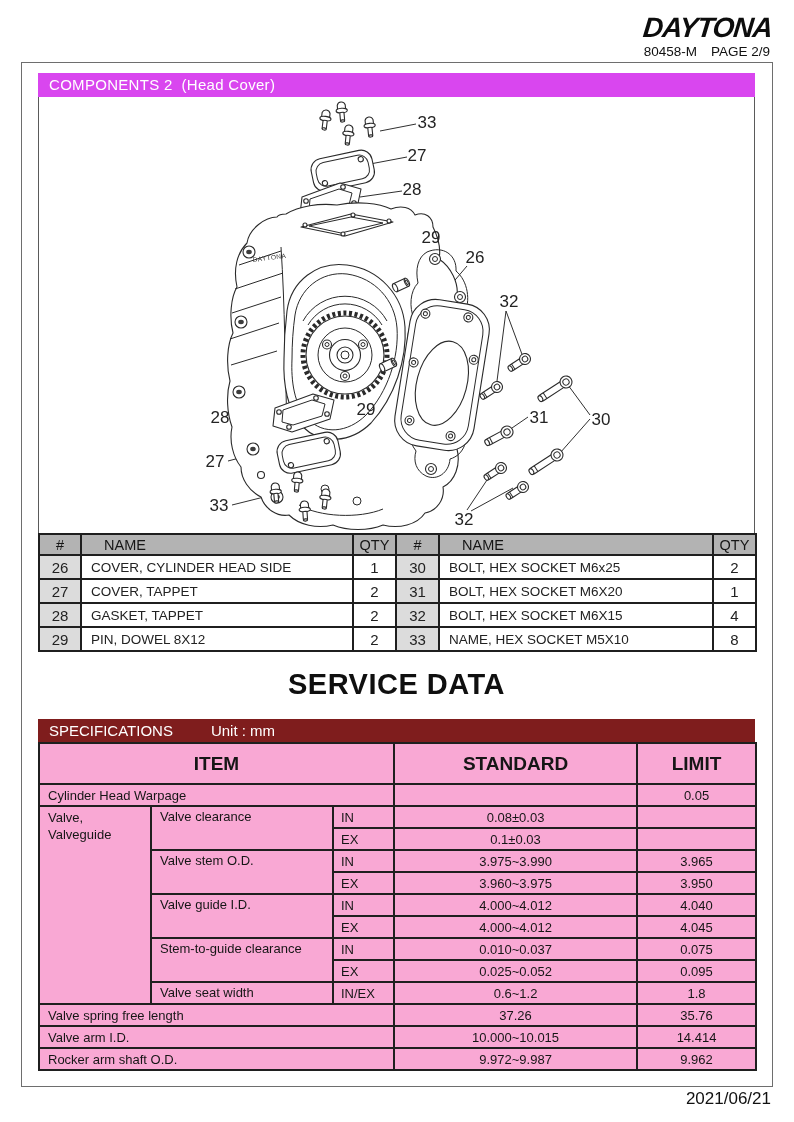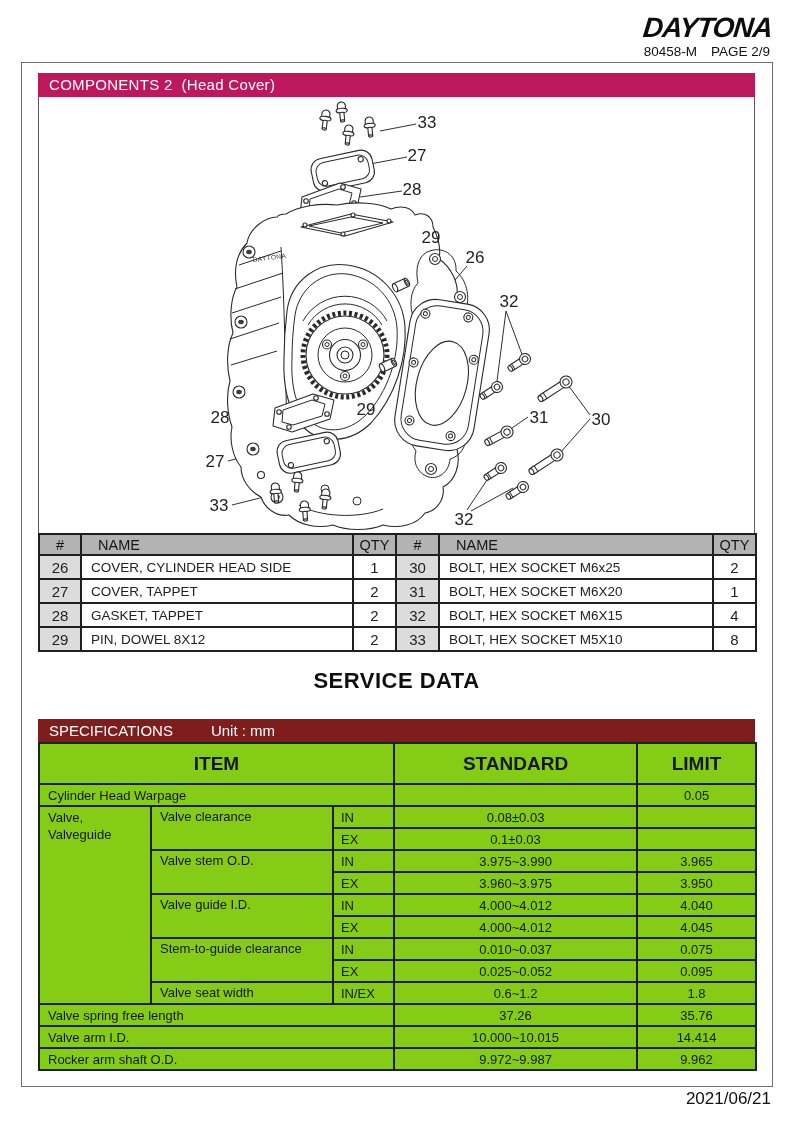--- a/index.html
+++ b/index.html
@@ -17,53 +17,53 @@
   }
   .docline{top:44px;right:24px;width:300px;text-align:right;font-size:13.5px;color:#111;}
   .docline span{display:inline-block;}
   .docline .doc{margin-right:14px;}
 
   
   .page-border{left:21px;top:62px;width:750px;height:1023px;border:1px solid #6e6e6e;}
 
   
   .comp-bar{
-    left:38px;top:73px;width:717px;height:24px;background:#be185d;
+    left:38px;top:73px;width:717px;height:24px;background:#d946ef;
     color:#fff;font-size:15px;line-height:24px;box-sizing:border-box;padding-left:11px;
     white-space:pre;letter-spacing:0.3px;
   }
   .diagram-box{left:38px;top:97px;width:717px;height:436px;box-sizing:border-box;
     border-left:1px solid #5a5a5a;border-right:1px solid #5a5a5a;background:#fff;}
 
   
   svg .s{fill:#fff;stroke:#2a2a2a;stroke-width:1.1;stroke-linejoin:round;}
   svg .l{fill:none;stroke:#2a2a2a;stroke-width:1;stroke-linejoin:round;}
   svg .d{fill:#3c3c3c;stroke:none;}
   svg .teeth{fill:none;stroke:#2a2a2a;stroke-width:5;stroke-dasharray:3 2.6;}
   svg .leader{stroke:#303030;stroke-width:1;fill:none;}
   svg .callout{font-family:"Liberation Sans",sans-serif;font-size:17px;fill:#232323;}
   svg .cast{font-family:"Liberation Sans",sans-serif;font-size:6.5px;letter-spacing:0.4px;fill:#333;}
 
   
   .parts-table{left:38px;top:533px;border-collapse:collapse;background:#fff;}
   .parts-table td,.parts-table th{border:2px solid #1f1f1f;box-sizing:border-box;overflow:hidden;white-space:nowrap;}
   .parts-table th{background:#b3b3b3;font-weight:400;font-size:14.5px;color:#161616;height:21px;}
-  .parts-table .h-name{text-align:left;padding-left:16px;}
+  .parts-table .h-name{text-align:left;padding-left:22px;}
   .parts-table td{height:24px;}
   .parts-table .numcell{background:#dcdcdc;text-align:center;font-size:15px;color:#222;}
   .parts-table .namecell{font-size:13.5px;color:#222;padding-left:9px;}
   .parts-table .qtycell{text-align:center;font-size:15px;color:#222;}
 
   
   .service-title{left:21px;top:668px;width:751px;text-align:center;
-    font-size:22px;font-weight:bold;letter-spacing:0.5px;color:#0f0f0f;}
+    font-size:29px;font-weight:bold;letter-spacing:0.5px;color:#0f0f0f;}
   .spec-bar{left:38px;top:719px;width:717px;height:23px;background:#7f1d1d;color:#fff;
     font-size:15px;line-height:23px;box-sizing:border-box;padding-left:11px;}
   .spec-bar .unit{margin-left:38px;}
-  .spec-table{left:38px;top:742px;border-collapse:collapse;background:#84cc16;}
+  .spec-table{left:38px;top:742px;border-collapse:collapse;background:#f9a8d4;}
   .spec-table td,.spec-table th{border:2px solid #1f1f1f;box-sizing:border-box;font-size:13px;color:#161616;}
   .spec-table th{font-size:19px;font-weight:bold;height:41px;text-align:center;}
   .spec-table td{height:22px;}
   .spec-table .group{vertical-align:top;padding:3px 0 0 8px;line-height:1.3;}
   .spec-table .item{vertical-align:top;padding:2px 4px 0 8px;text-align:left;white-space:nowrap;border-radius:11px;}
   .spec-table .item1{padding-left:8px;text-align:left;}
   .spec-table .io{padding-left:7px;text-align:left;}
   .spec-table .std,.spec-table .lim{text-align:center;}
 
   .footer-date{top:1089px;right:23px;width:200px;text-align:right;font-size:17px;color:#111;}
@@ -326,21 +326,21 @@
     <td class="qtycell">2</td>
     <td class="numcell">32</td>
     <td class="namecell">BOLT, HEX SOCKET M6X15</td>
     <td class="qtycell">4</td>
   </tr>
   <tr>
     <td class="numcell">29</td>
     <td class="namecell">PIN, DOWEL 8X12</td>
     <td class="qtycell">2</td>
     <td class="numcell">33</td>
-    <td class="namecell">BOLT, HEX SOCKET M5X10</td>
+    <td class="namecell">NAME, HEX SOCKET M5X10</td>
     <td class="qtycell">8</td>
   </tr>
 </tbody>
   </table>
 
 <div class="abs service-title">SERVICE DATA</div>
 
 <div class="abs spec-bar">
   <span>SPECIFICATIONS</span><span class="unit">Unit : mm</span>
 </div>

